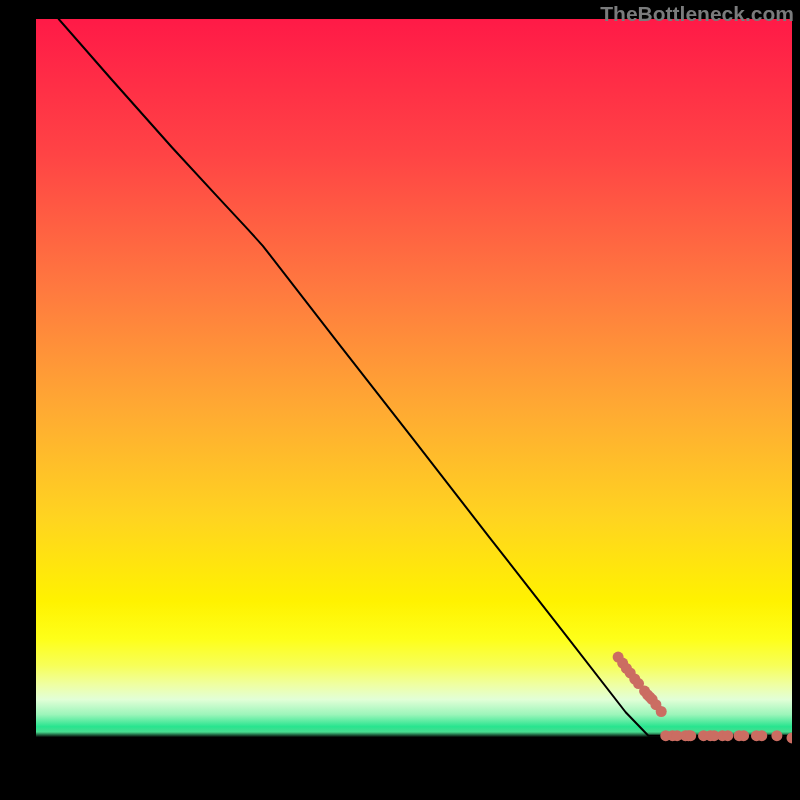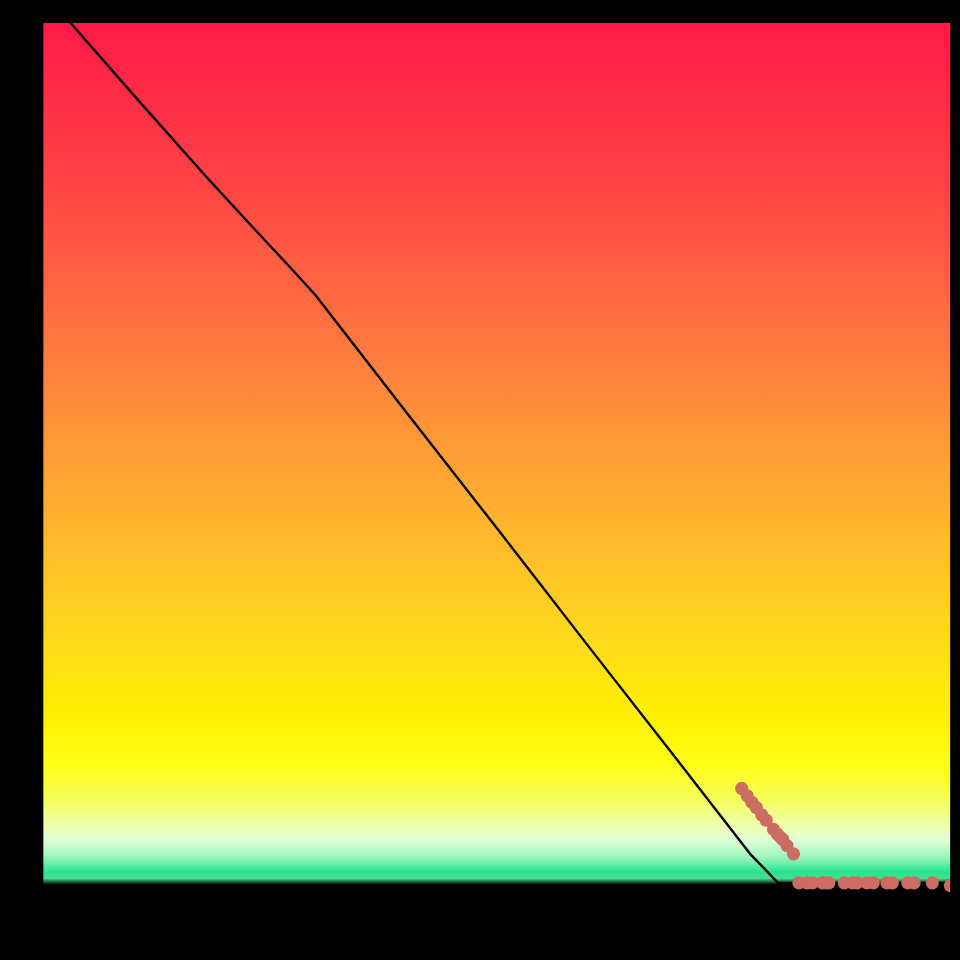--- a/index.html
+++ b/index.html
@@ -83,13 +83,14 @@
         <circle cx="691.74" cy="716.69" r="5.5" fill="#cb6d62"></circle>
         <circle cx="703.08" cy="716.69" r="5.5" fill="#cb6d62"></circle>
         <circle cx="707.62" cy="716.69" r="5.5" fill="#cb6d62"></circle>
         <circle cx="720.47" cy="716.69" r="5.5" fill="#cb6d62"></circle>
         <circle cx="725.76" cy="716.69" r="5.5" fill="#cb6d62"></circle>
         <circle cx="740.88" cy="716.69" r="5.5" fill="#cb6d62"></circle>
         <circle cx="756.00" cy="718.96" r="5.5" fill="#cb6d62"></circle>
       </svg>
   </div>
 
+  <div class="attrib" id="attrib" style="right: 6px; top: 2px; font-size: 21px; color: rgb(122, 123, 124);">TheBottleneck.com</div>
 </div>
 
 </body></html>

